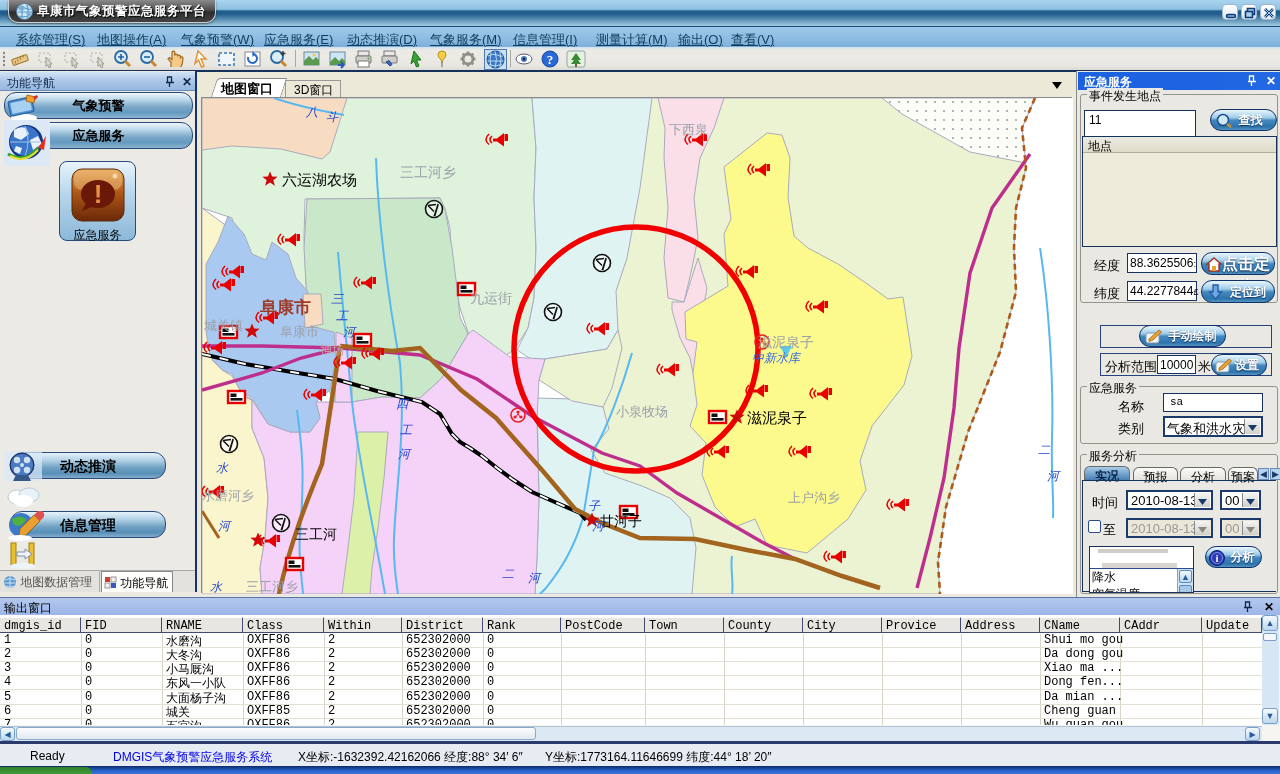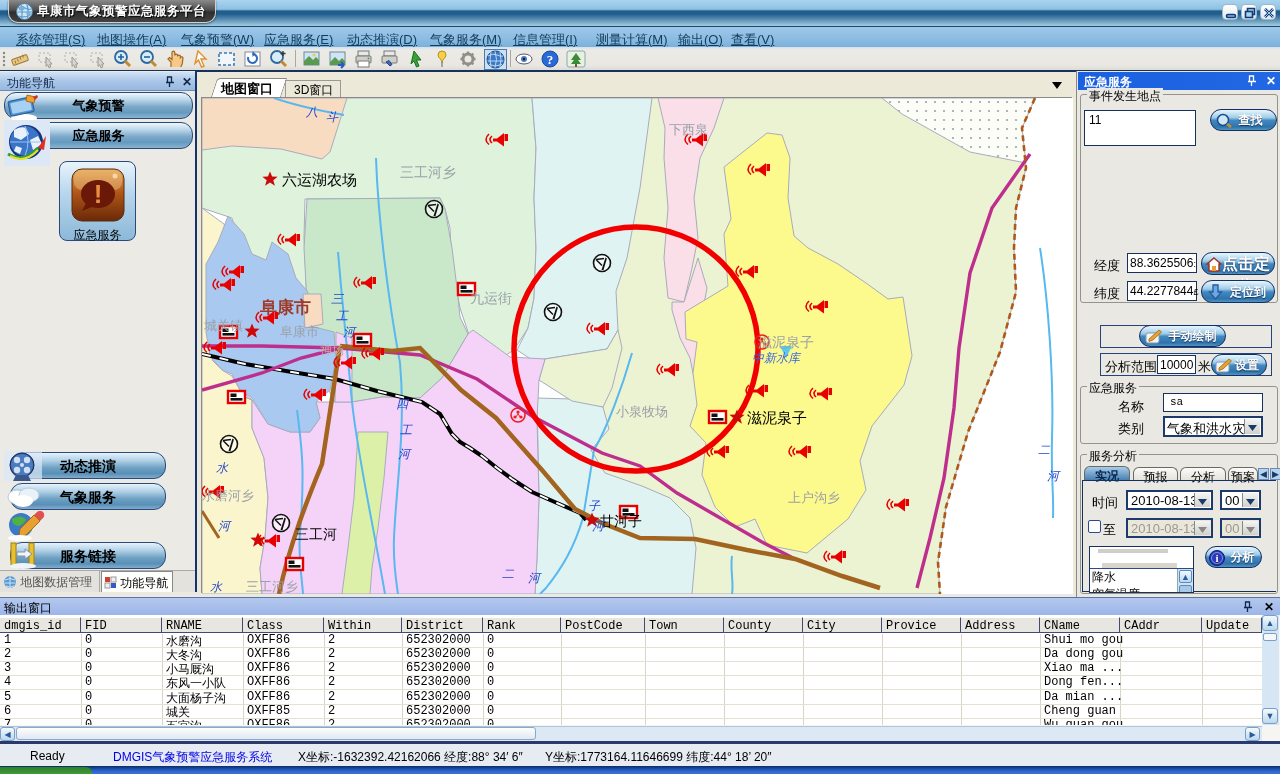--- a/index.html
+++ b/index.html
@@ -264,22 +264,21 @@
       <rect x="4" y="3" width="48" height="20" rx="8" fill="#f0c080" opacity=".45"></rect>
       <ellipse cx="28" cy="27" rx="17" ry="14" fill="#6a1808"></ellipse>
       <path d="M16,36 l-4,8 l10,-4 z" fill="#6a1808"></path>
       <text x="28" y="36" text-anchor="middle" font-size="26" font-weight="bold" fill="#e89040">!</text>
       <circle cx="45" cy="9" r="2.5" fill="#f8d8a8"></circle>
     </svg>
     <div class="lbl">应急服务</div>
   </div>
 
   <div class="navbtn2" style="top:381px">动态推演</div>
-  <div class="navbtn2" style="top:412px">气象服务</div>
-  <div class="navbtn2" style="top:471px">服务链接</div>
+  <div class="navbtn2" style="top:440px">信息管理</div>
   <svg style="position:absolute;left:4px;top:380px" width="40" height="32">
     <rect x="0" y="0" width="38" height="30" fill="#dce8f6" opacity=".7"></rect>
     <circle cx="18" cy="14" r="12" fill="#2a4a8a" stroke="#1a2a5a"></circle>
     <circle cx="18" cy="14" r="11" fill="#4a7ac0"></circle>
     <circle cx="13" cy="9" r="3.2" fill="#cfe0f0"></circle>
       <circle cx="23" cy="9" r="3.2" fill="#cfe0f0"></circle>
     <circle cx="13" cy="19" r="3.2" fill="#cfe0f0"></circle>
       <circle cx="23" cy="19" r="3.2" fill="#cfe0f0"></circle>
     <circle cx="18" cy="14" r="2" fill="#cfe0f0"></circle>
     <path d="M12,24 h12 l3,6 h-18 z" fill="#38588a"></path>
@@ -527,20 +526,23 @@
   </div>
   <div class="grp" style="top:23px;height:209px">
       <span class="glabel">事件发生地点</span>
     </div>
   <div class="inp" style="left:7px;top:39px;width:112px;height:36px">11</div>
   <div class="gbtn" style="left:133px;top:38px;width:67px;height:22px;line-height:21px;padding-left:14px">查找
     <svg width="17" height="15" style="position:absolute;left:5px;top:3px">
         <circle cx="7" cy="7" r="5.5" fill="#cfe8f8" stroke="#1a4a8a" stroke-width="1.5"></circle>
         <path d="M11,11 l4,3" stroke="#c89030" stroke-width="2.5"></path>
       </svg>
+  </div>
+  <div style="position:absolute;left:5px;top:65px;width:195px;height:111px;border:1px solid #16325c;background:#eeebdb">
+    <div style="position:absolute;left:0;top:0;right:0;height:16px;background:linear-gradient(180deg,#ecebe2,#dedbc8);border-bottom:1px solid #b0ad9c;font-size:12px;padding:1px 0 0 5px">地点</div>
   </div>
   <div style="position:absolute;left:17px;top:186px;font-size:13px">经度</div>
   <div class="inp" style="left:50px;top:182px;width:70px;height:20px;font-size:12px;padding-left:2px">88.3625506<span style="font-size:9px">:</span></div>
   <div class="gbtn" style="left:124px;top:181px;width:74px;height:23px;line-height:22px;padding-left:16px;font-size:16px">点击定位
     <svg width="16" height="15" style="position:absolute;left:4px;top:4px">
         <path d="M8,1 L15,7 H13 V14 H3 V7 H1 Z" fill="#fff" stroke="#a03020" stroke-width="1.4"></path>
         <rect x="6" y="9" width="4" height="5" fill="#e8a030"></rect>
       </svg>
   </div>
   <div style="position:absolute;left:17px;top:214px;font-size:13px">纬度</div>

